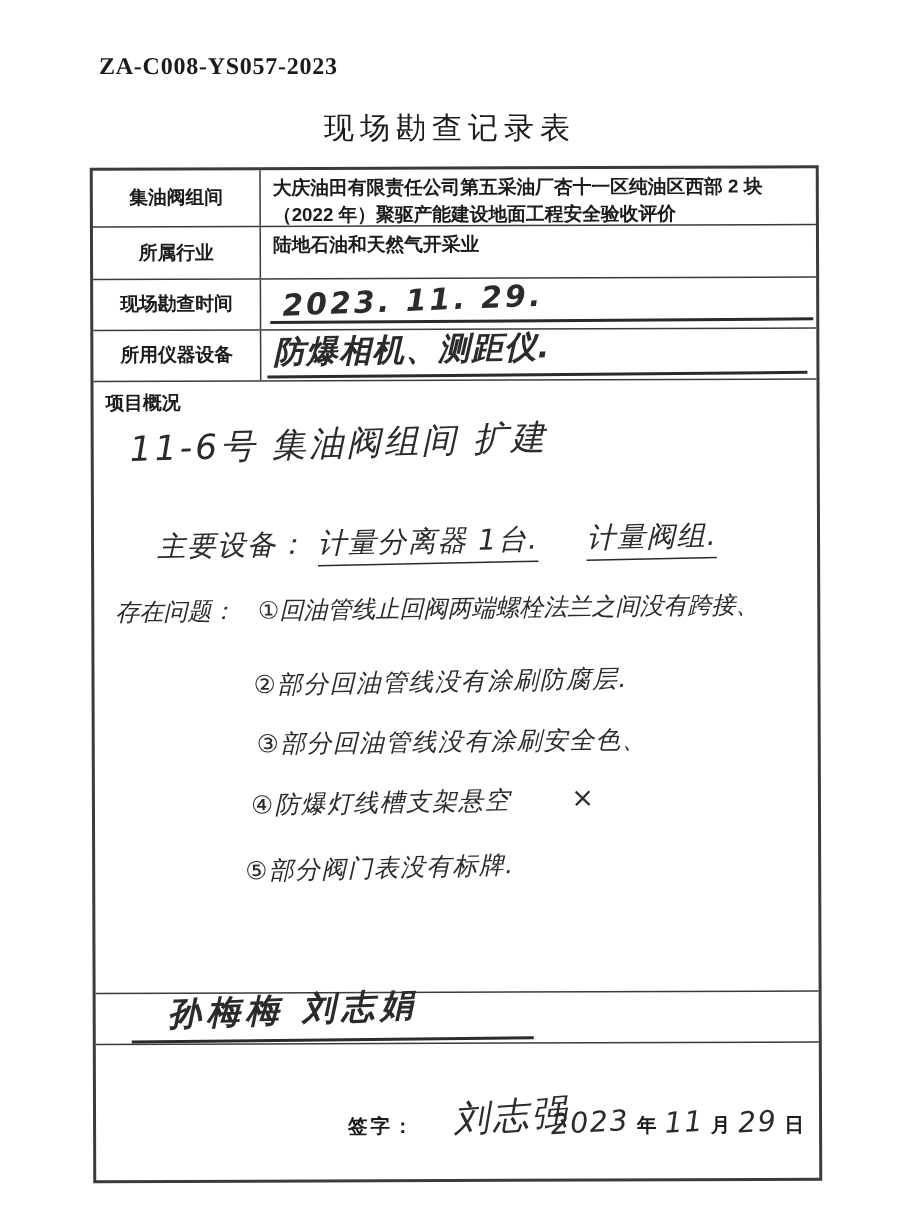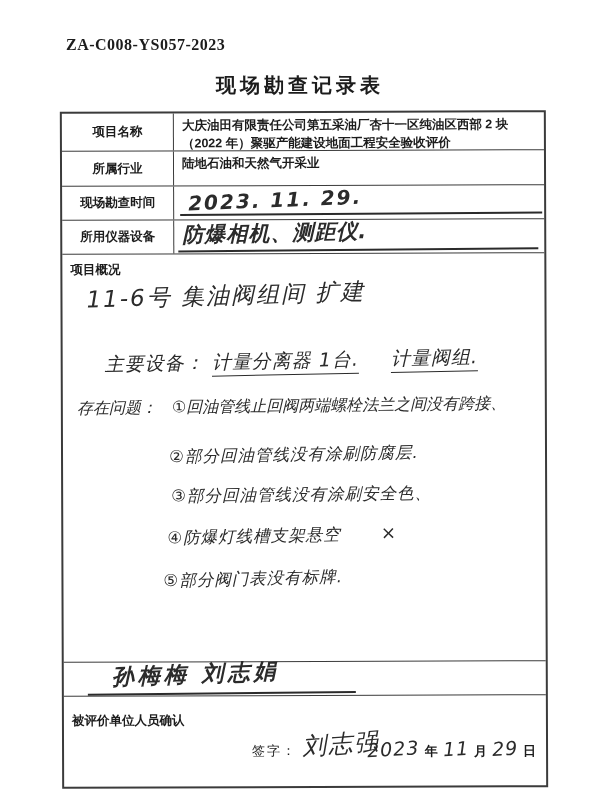--- a/index.html
+++ b/index.html
@@ -24,21 +24,21 @@
     font-size: 16px;
     letter-spacing: 0.5px;
   }
   .page-title {
     position: absolute;
     left: 0;
     right: 0;
     top: 72px;
     text-align: center;
     font-size: 20px;
-    font-weight: bold;
+    font-weight: normal;
     letter-spacing: 4px;
   }
   .form-table {
     position: absolute;
     left: 61px;
     top: 111px;
     width: 486px;
     border: 2px solid #3b3b3b;
     box-sizing: border-box;
     background: #fff;
@@ -167,23 +167,23 @@
 
   .confirm-label {
     position: absolute;
     left: 8px;
     top: 16px;
     font-weight: bold;
     font-size: 12.5px;
   }
   .sign-block {
     position: absolute;
-    left: 188px;
+    left: 168px;
     top: 46px;
-    font-weight: normal;
+    font-weight: bold;
     font-size: 13px;
     letter-spacing: 2px;
   }
   .hw-confirm-sig {
     position: absolute;
     left: 238px;
     top: 32px;
     font-size: 24px;
     transform: rotate(-4deg);
     letter-spacing: 2px;
@@ -209,21 +209,21 @@
 </head>
 <body>
 
 <div class="doc-number">ZA-C008-YS057-2023</div>
 
 <div class="page-title">现场勘查记录表</div>
 
 <div class="form-table">
 
   <div class="row r-project">
-    <div class="label-cell">项目名称</div>
+    <div class="label-cell">集油阀组间</div>
     <div class="value-cell">大庆油田有限责任公司第五采油厂杏十一区纯油区西部 2 块（2022 年）聚驱产能建设地面工程安全验收评价</div>
   </div>
 
   <div class="row r-industry">
     <div class="label-cell">所属行业</div>
     <div class="value-cell">陆地石油和天然气开采业</div>
   </div>
 
   <div class="row r-time">
     <div class="label-cell">现场勘查时间</div>
@@ -271,21 +271,20 @@
 
   <div class="row r-surveyor">
     <div class="value-cell">
       <span class="hw hw-surveyor">孙梅梅  刘志娟</span>
       <span class="ink-line sign-line"></span>
     </div>
   </div>
 
   <div class="row r-confirm">
     <div class="full-cell">
-      <span class="confirm-label">被评价单位人员确认</span>
 
       <span class="sign-block">签字：</span>
 
       <span class="hw hw-confirm-sig">刘志强</span>
 
       <span class="date-block">
         <span class="hw hw-num">2023</span><span class="unit">年</span><span class="hw hw-num">11</span><span class="unit">月</span><span class="hw hw-num">29</span><span class="unit">日</span>
       </span>
     </div>
   </div>

